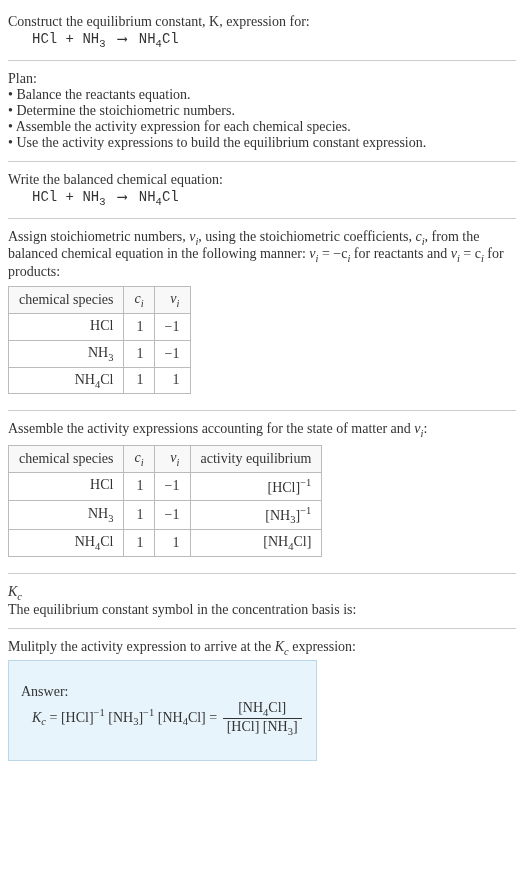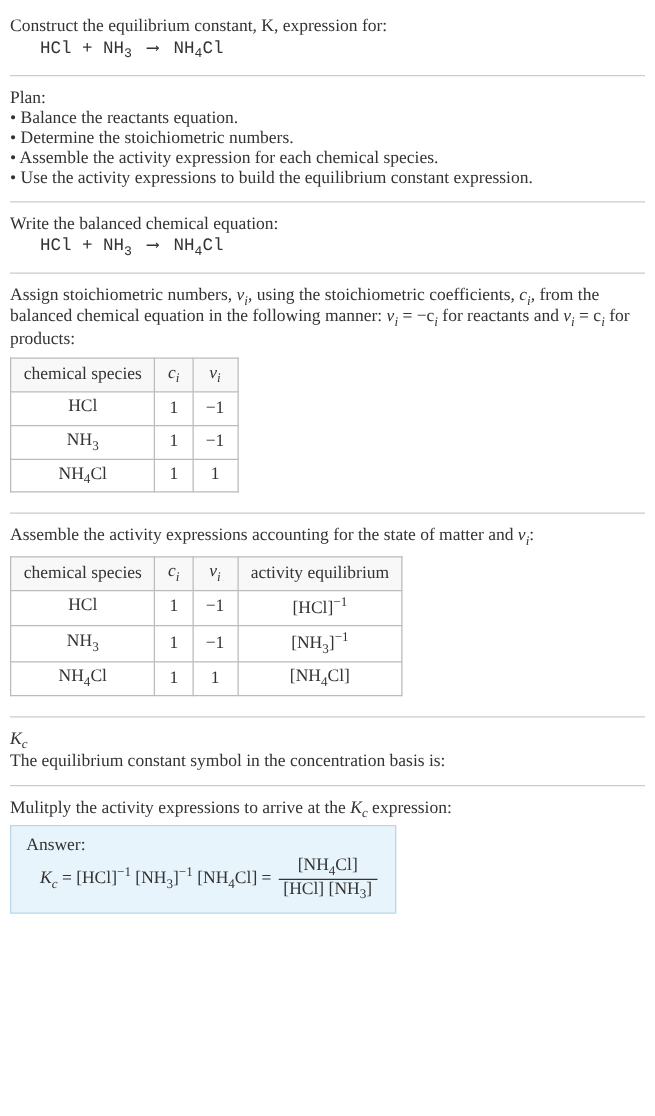--- a/index.html
+++ b/index.html
@@ -35,30 +35,30 @@
       display: inline-block;
       margin: 0 4px;
     }
     table.data {
       border-collapse: collapse;
       margin: 6px 0;
     }
     table.data th, table.data td {
       border: 1px solid #bbb;
       padding: 4px 10px;
-      text-align: center;
+      text-align: right;
       font-weight: normal;
     }
     table.data th {
       background: #f8f8f8;
     }
     .answer-box {
       background: #e8f4fb;
       border: 1px solid #b8d8ea;
-      padding: 8px 12px;
+      padding: 23px 12px;
       display: inline-block;
       margin-top: 4px;
     }
     .ital { font-style: italic; }
     .frac {
       display: inline-block;
       vertical-align: middle;
       text-align: center;
       margin: 0 2px;
     }
@@ -181,21 +181,21 @@
 
 <div class="section">
   <div><span class="kc-label">K</span><sub class="ital">c</sub></div>
   <div>The equilibrium constant symbol in the concentration basis is:</div>
 </div>
 
 <hr>
 
 <div class="section">
   <div>
-    <span>Mulitply the activity expressions to arrive at the </span><span class="kc-label">K</span><sub class="ital">c</sub><span> expression:</span>
+    <span>Mulitply the activity expression to arrive at the </span><span class="kc-label">K</span><sub class="ital">c</sub><span> expression:</span>
   </div>
   <div class="answer-box">
     <div>Answer:</div>
     <div class="indent">
       <span class="kc-label">K</span><sub class="ital">c</sub><span> = </span><span>[HCl]</span><sup>−1</sup><span> [NH</span><sub>3</sub><span>]</span><sup>−1</sup><span> [NH</span><sub>4</sub><span>Cl] = </span>
       <span class="frac">
         <span class="num"><span>[NH</span><sub>4</sub><span>Cl]</span></span>
         <span class="den"><span>[HCl] [NH</span><sub>3</sub><span>]</span></span>
       </span>
     </div>

